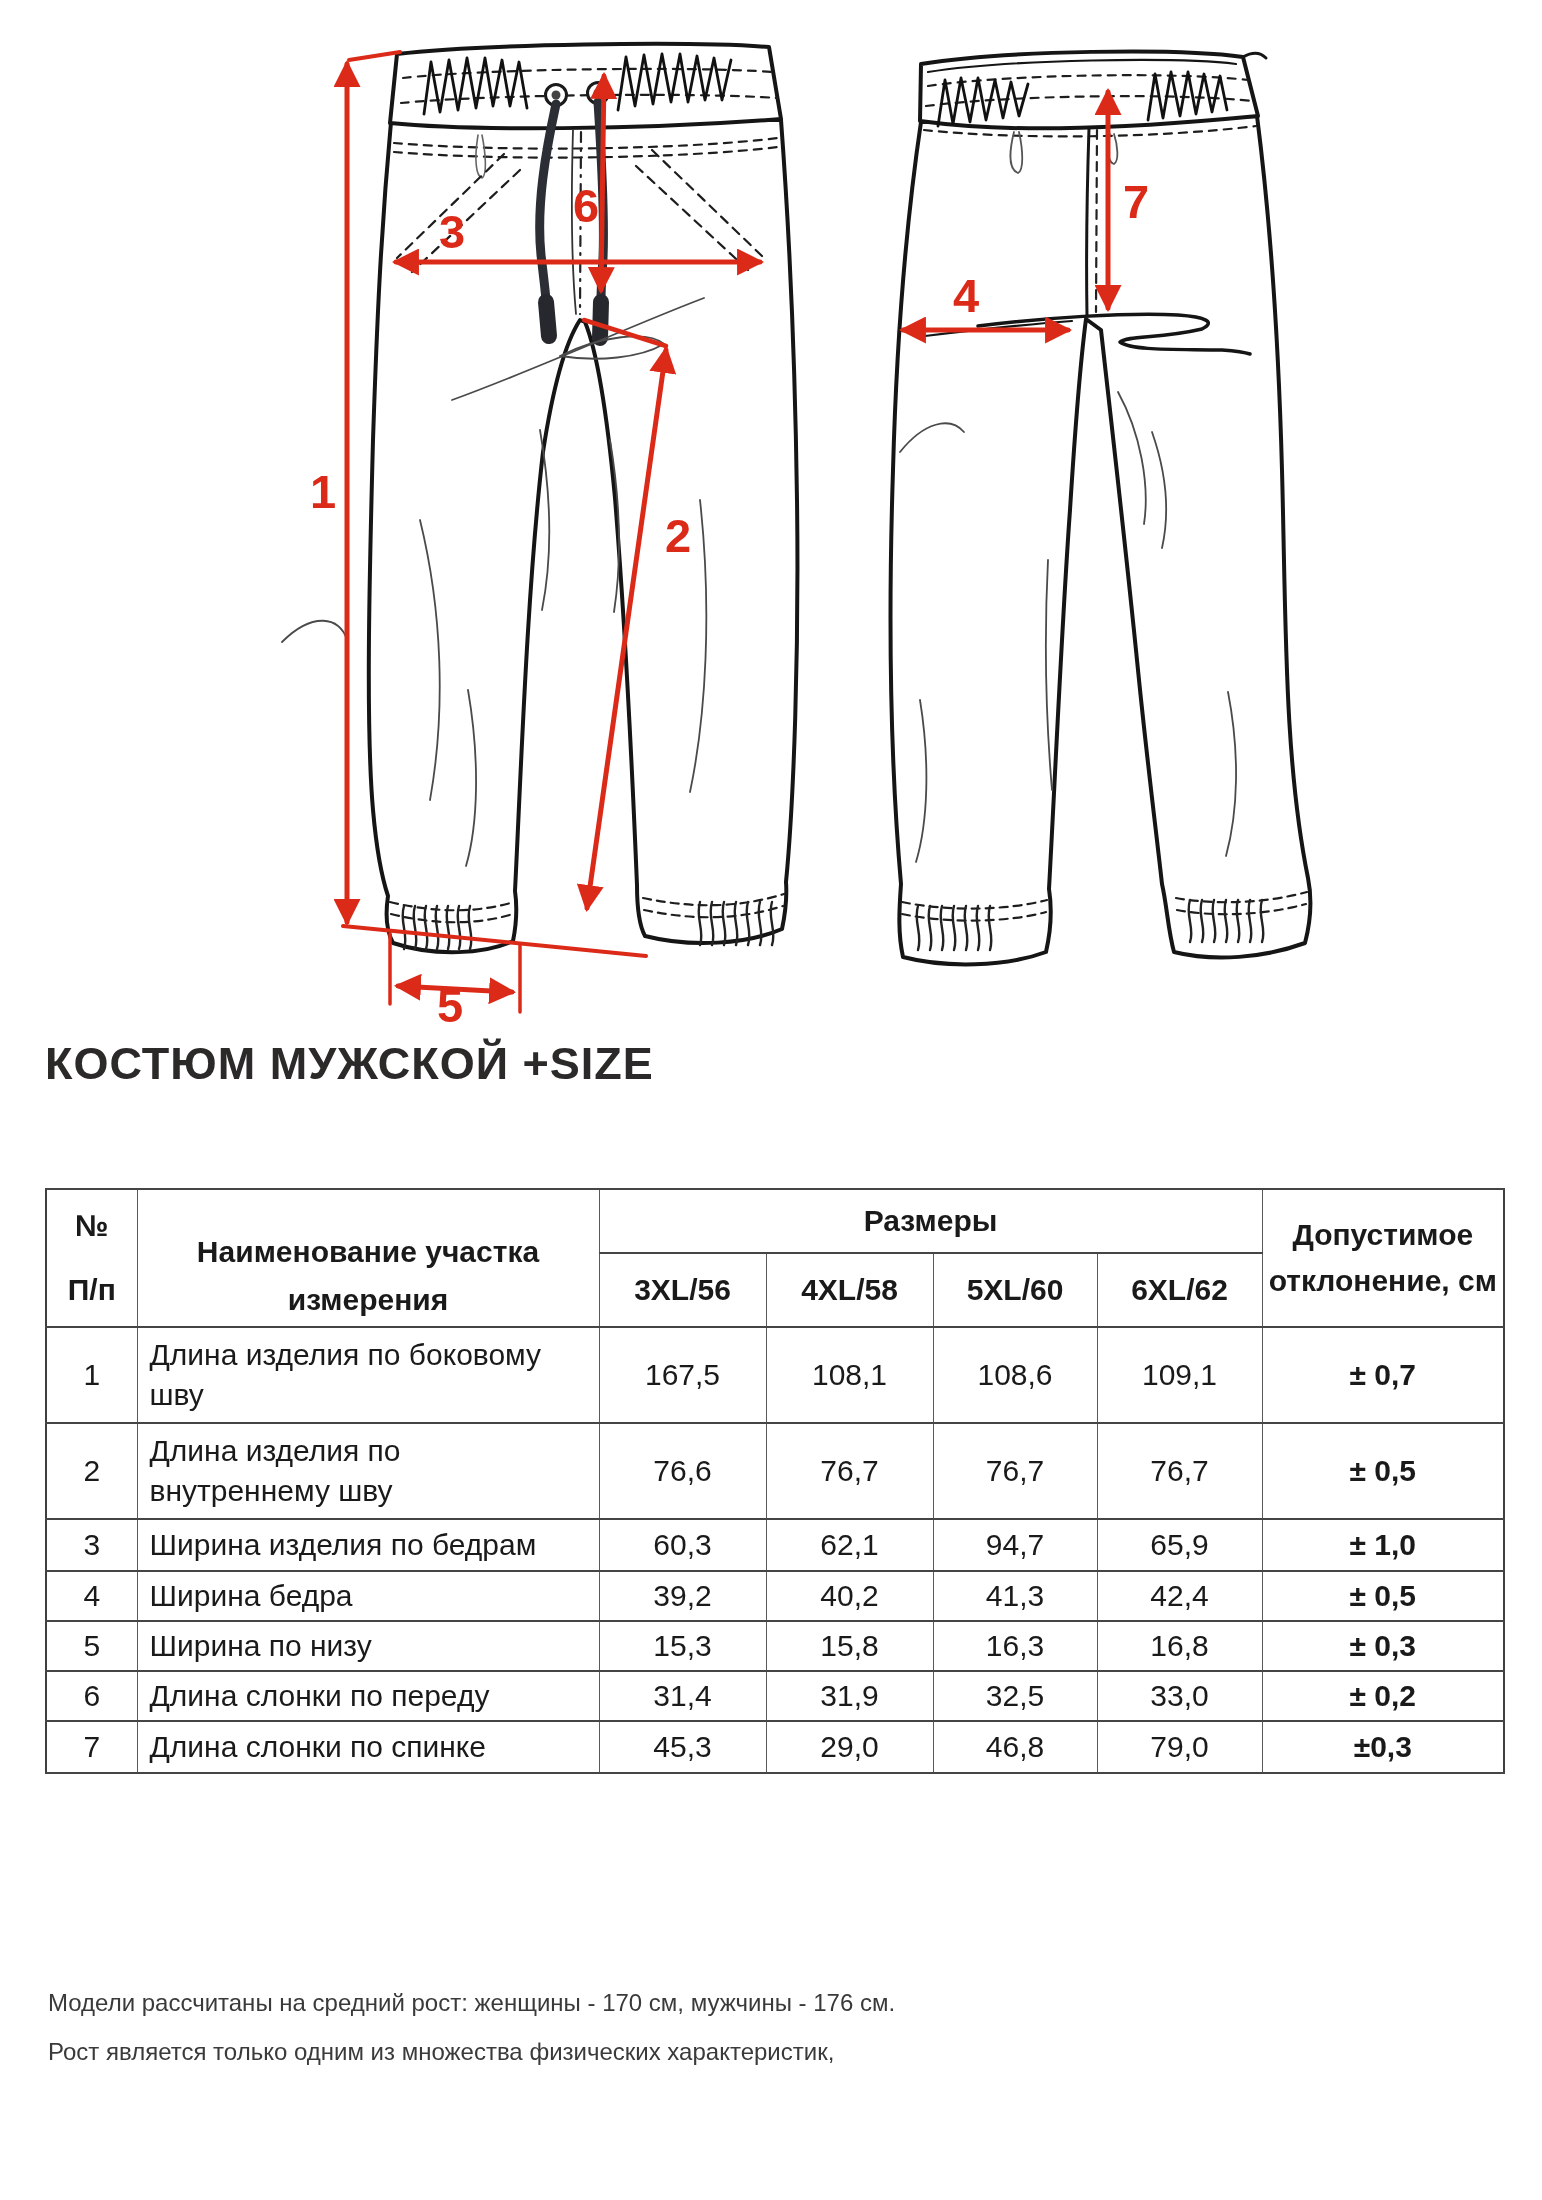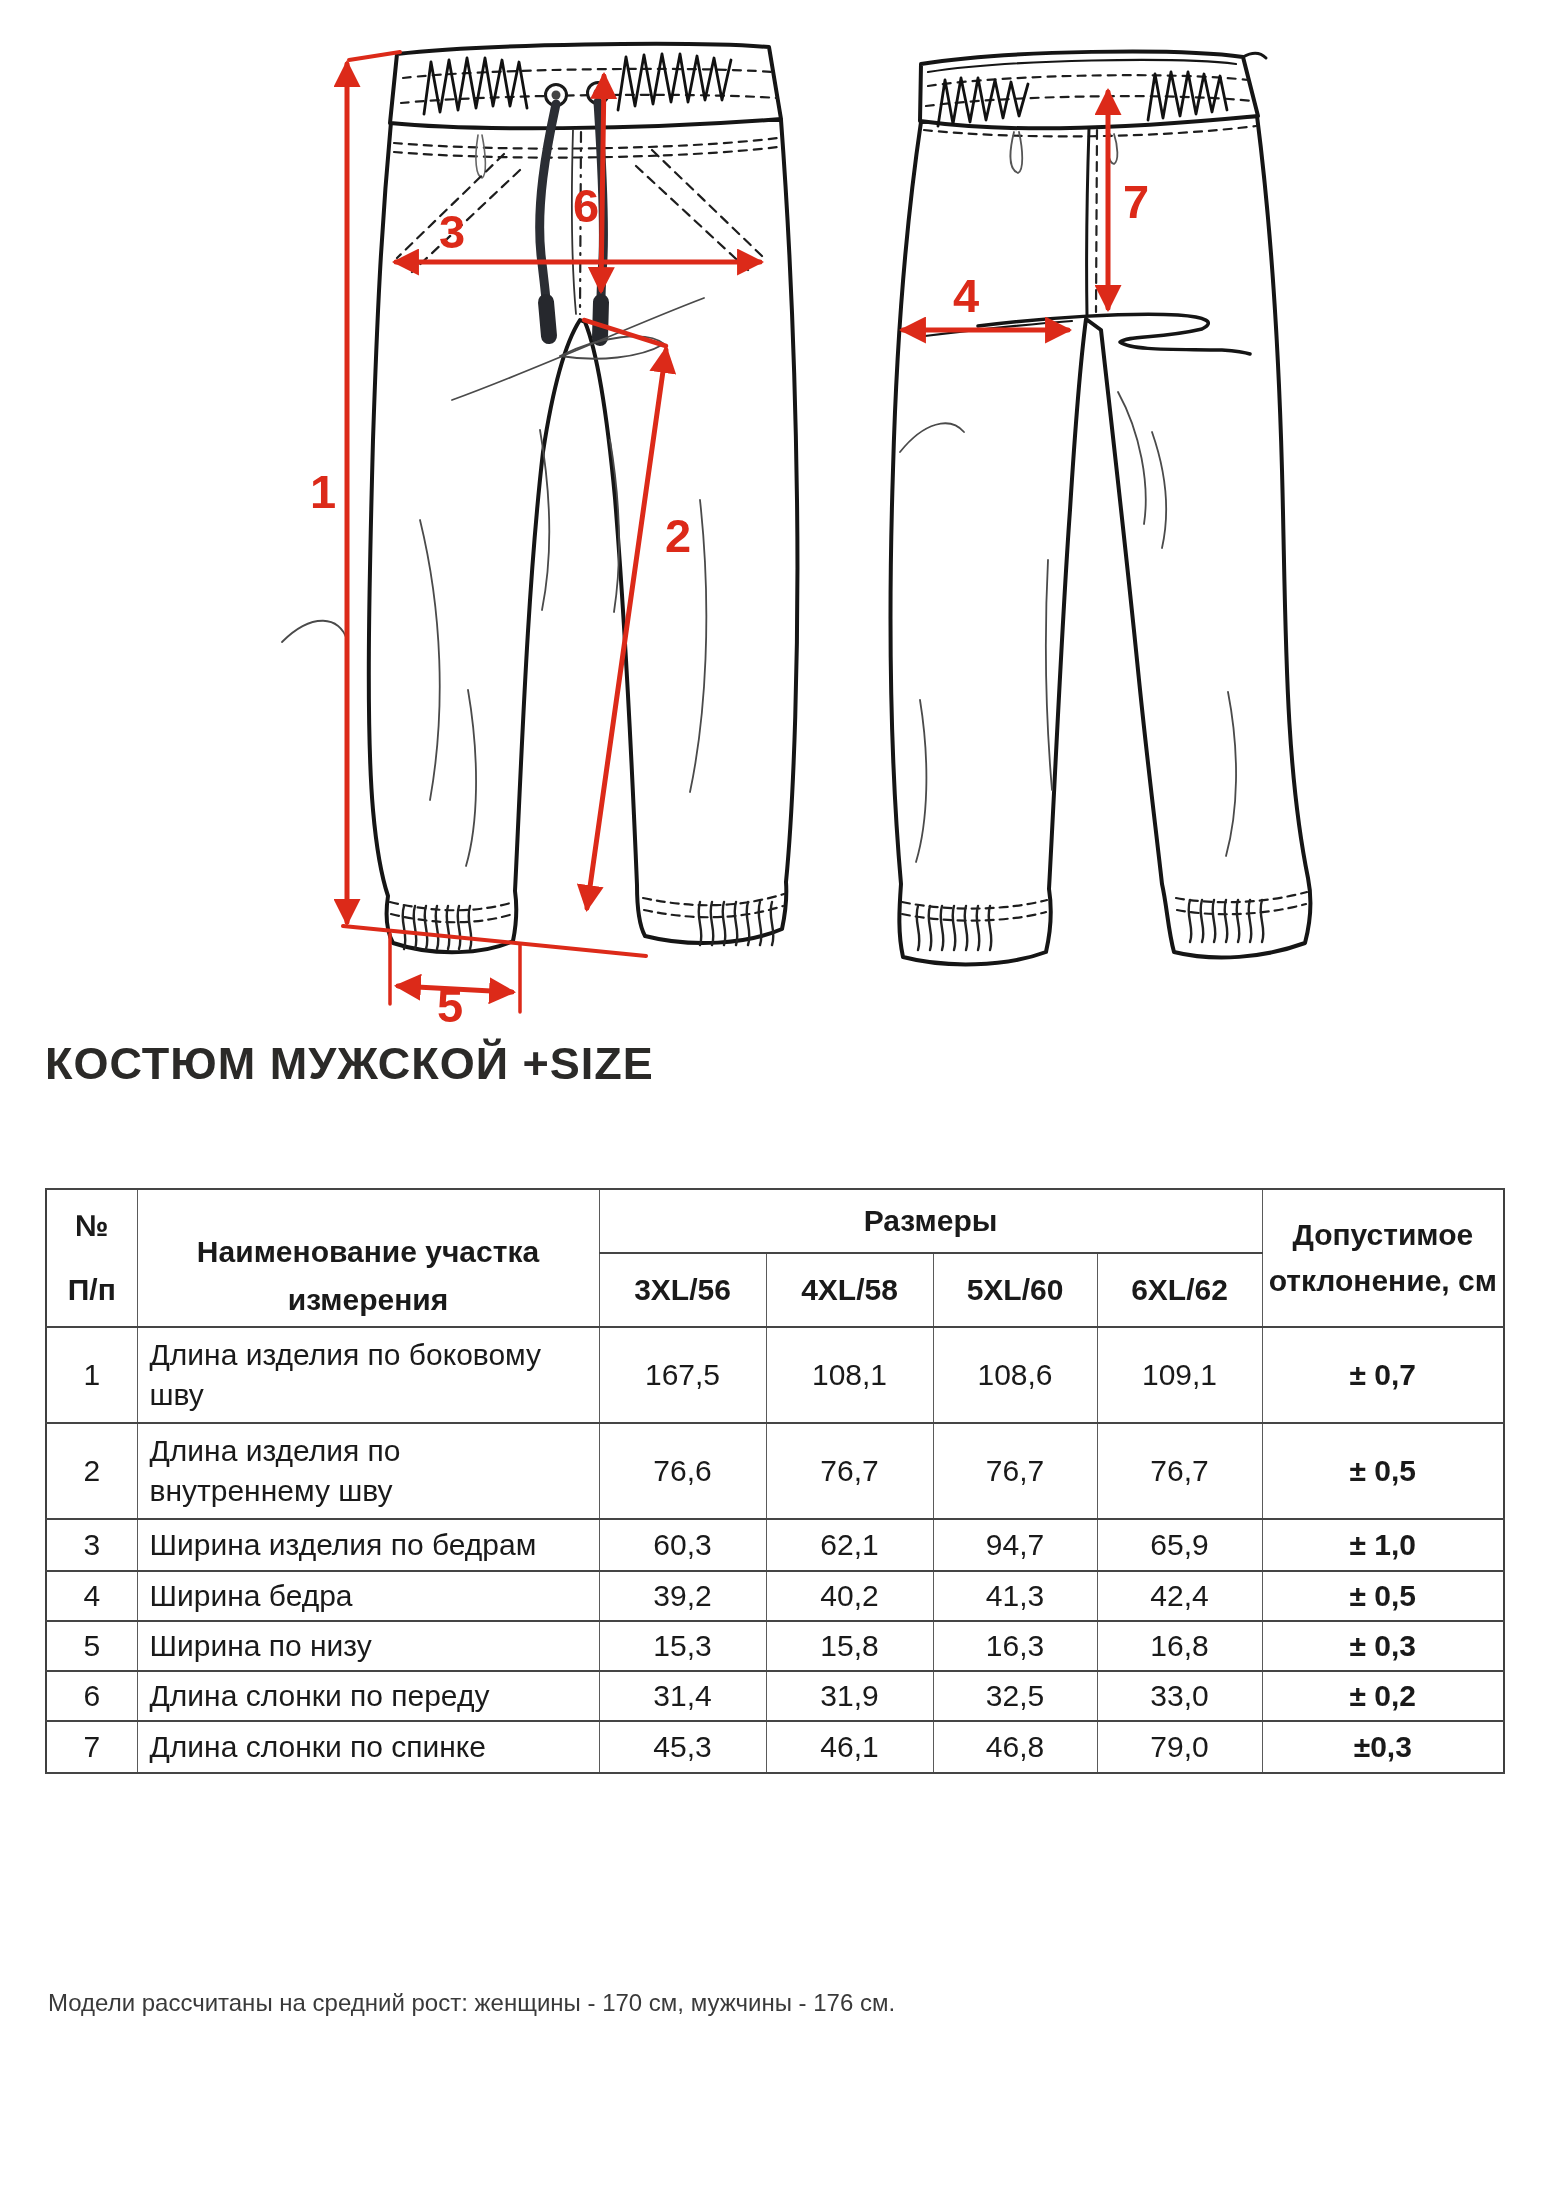--- a/index.html
+++ b/index.html
@@ -280,25 +280,26 @@
         <td>31,4</td>
         <td>31,9</td>
         <td>32,5</td>
         <td>33,0</td>
         <td class="tol-cell">± 0,2</td>
       </tr>
       <tr class="h52">
         <td>7</td>
         <td class="name-cell">Длина слонки по спинке</td>
         <td>45,3</td>
-        <td>46,1</td>
+        <td>29,0</td>
         <td>46,8</td>
         <td>79,0</td>
         <td class="tol-cell">±0,3</td>
       </tr>
     </tbody>
   </table>
 
   <div class="footer">
     <div>Модели рассчитаны на средний рост: женщины - 170 см, мужчины - 176 см.</div>
+    <div>Рост является только одним из множества физических характеристик,</div>
   </div>
 
 </div>
 
 </body></html>

